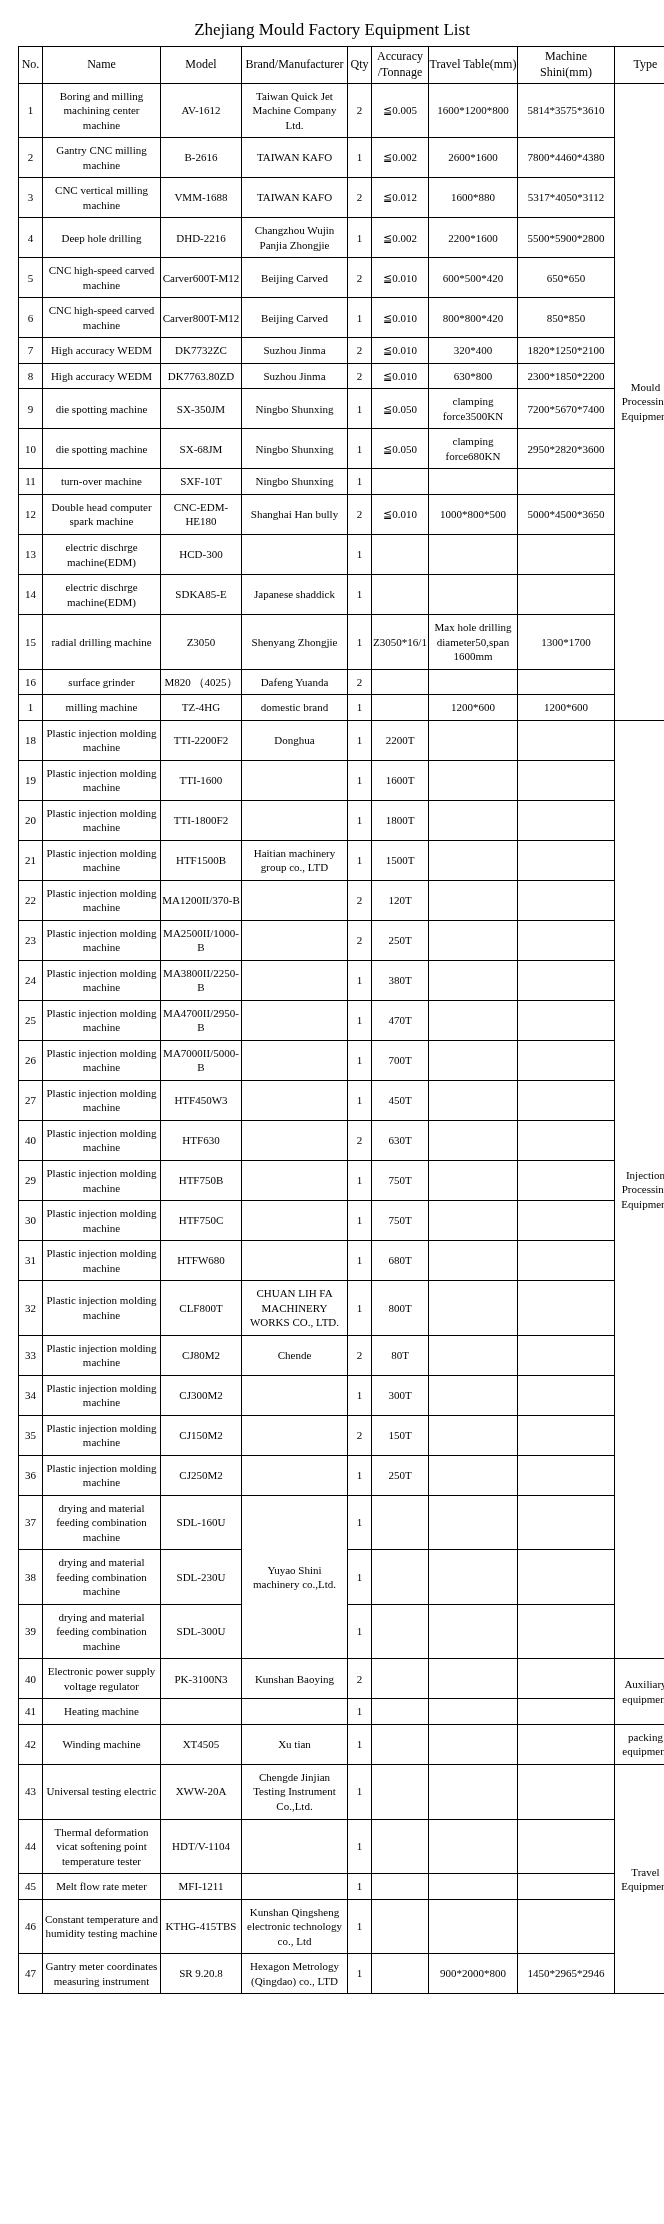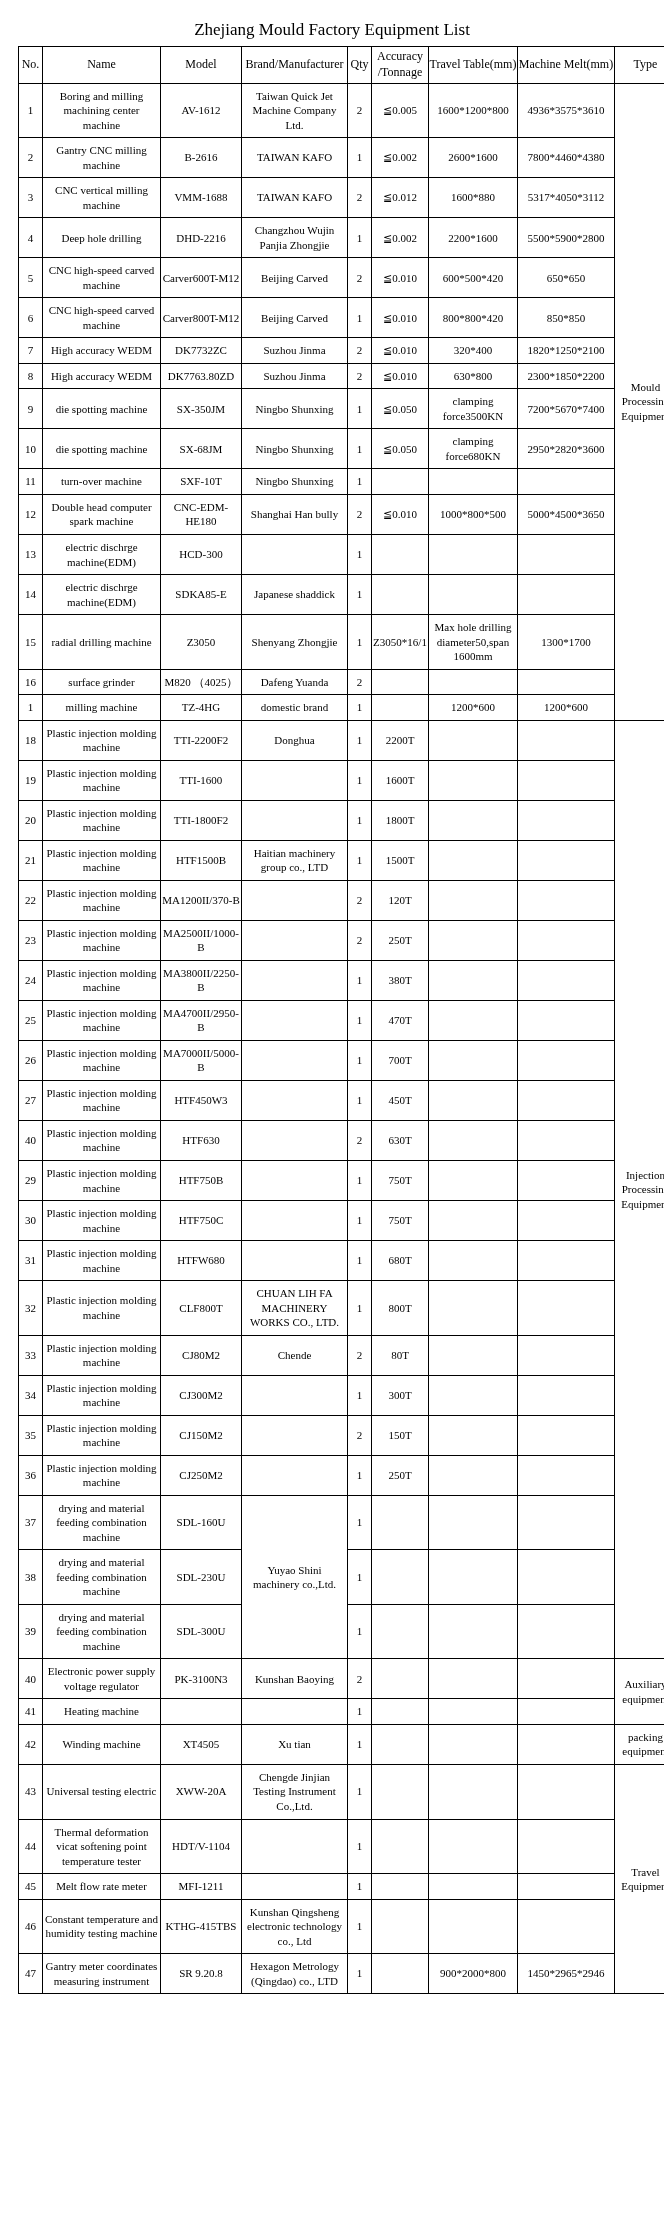--- a/index.html
+++ b/index.html
@@ -43,34 +43,34 @@
     </colgroup>
     <thead>
       <tr>
         <th>No.</th>
         <th>Name</th>
         <th>Model</th>
         <th>Brand/Manufacturer</th>
         <th class="qty-h">Qty</th>
         <th>Accuracy /Tonnage</th>
         <th>Travel Table(mm)</th>
-        <th>Machine Melt(mm)</th>
+        <th>Machine Shini(mm)</th>
         <th>Type</th>
       </tr>
     </thead>
     <tbody>
         <tr>
           <td>1</td>
           <td>Boring and milling machining center machine</td>
           <td>AV-1612</td>
           <td>Taiwan Quick Jet Machine Company Ltd.</td>
           <td>2</td>
           <td>≦0.005</td>
           <td>1600*1200*800</td>
-          <td>4936*3575*3610</td>
+          <td>5814*3575*3610</td>
           <td rowspan="17">Mould Processing Equipment</td>
         </tr>
         <tr>
           <td>2</td>
           <td>Gantry CNC milling machine</td>
           <td>B-2616</td>
           <td class="align-left">TAIWAN KAFO</td>
           <td>1</td>
           <td>≦0.002</td>
           <td>2600*1600</td>

